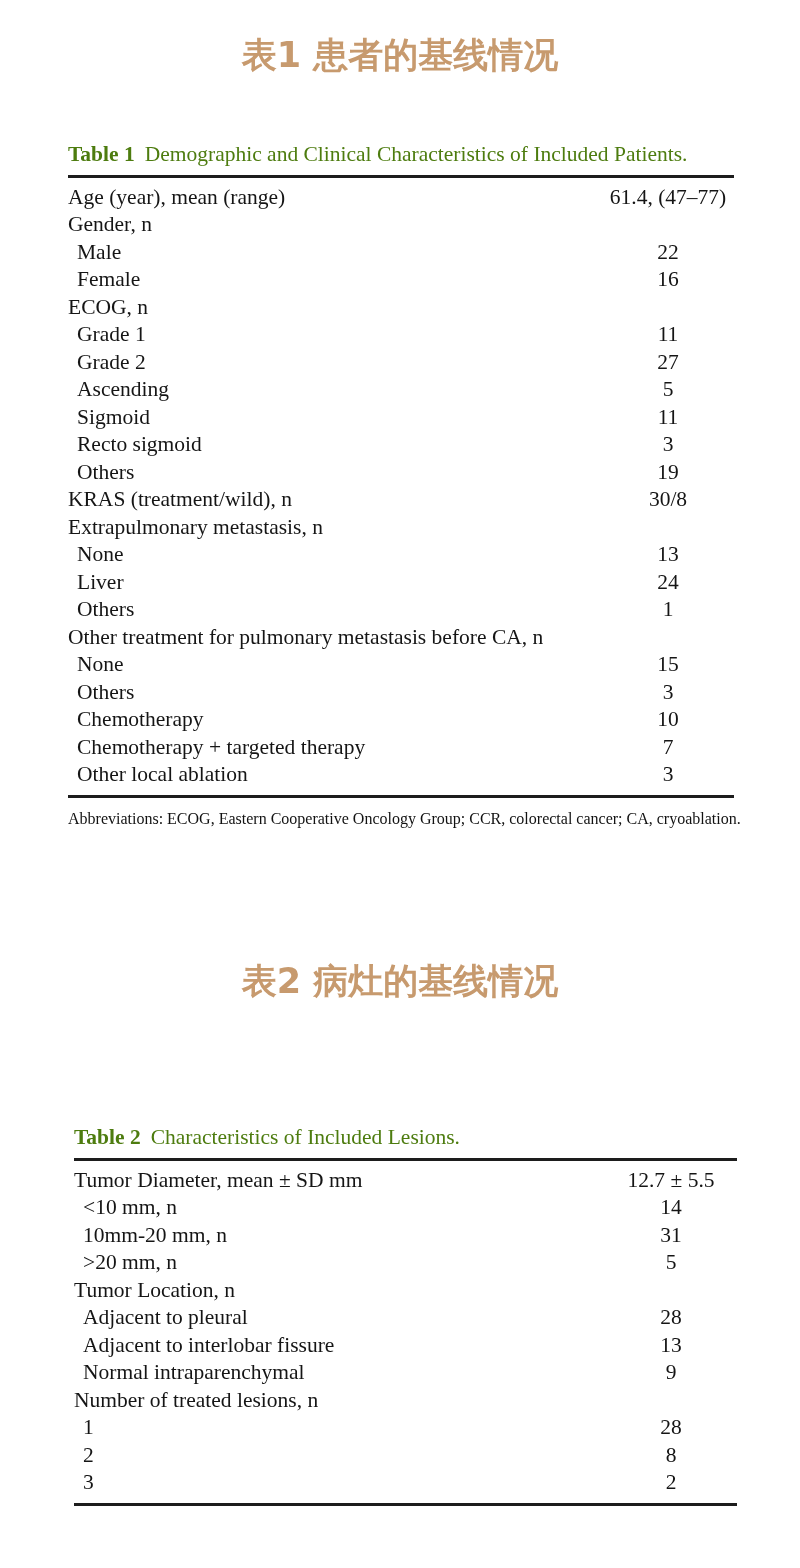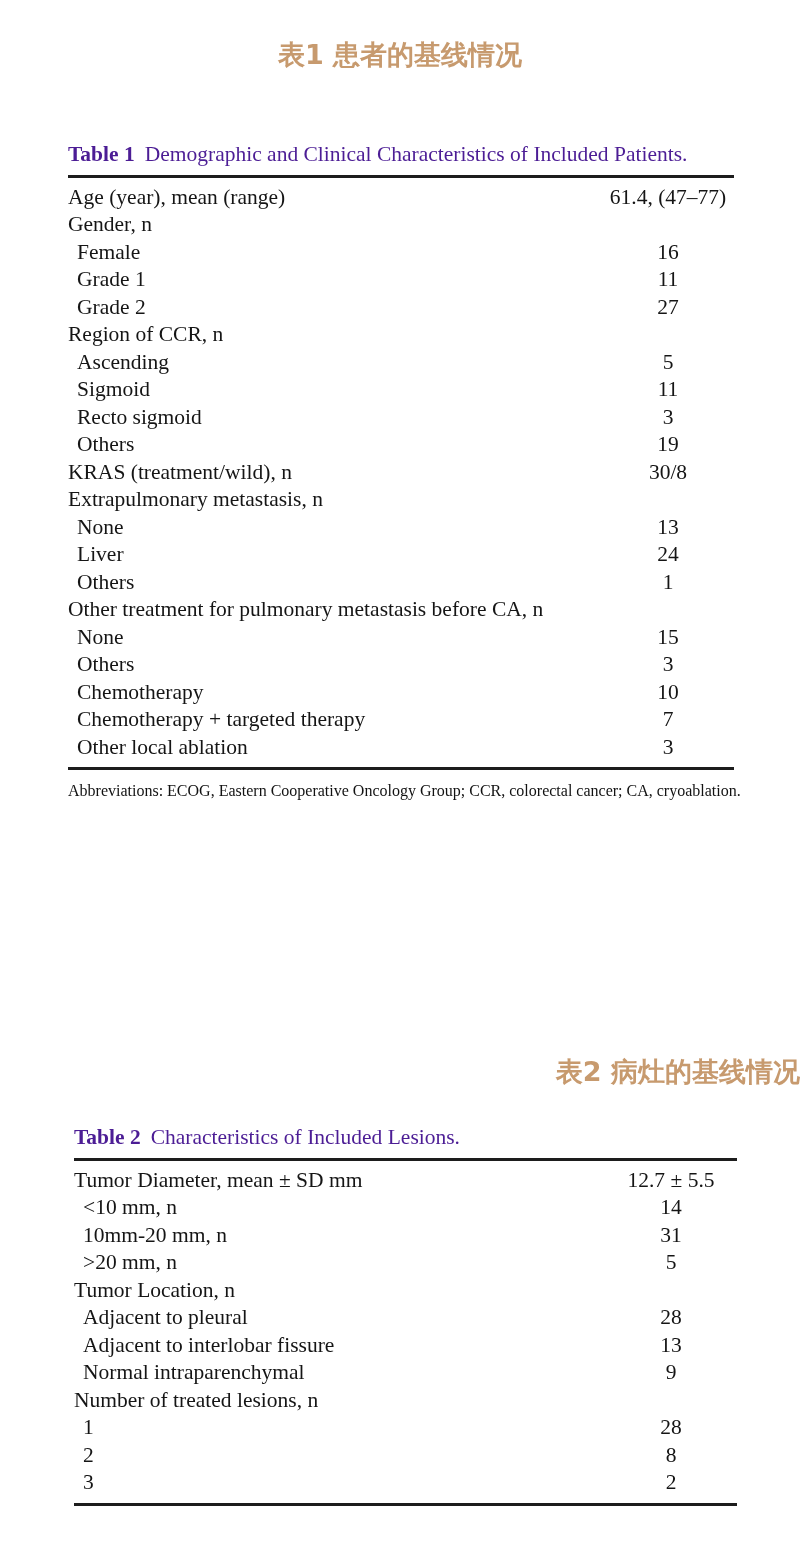--- a/index.html
+++ b/index.html
@@ -16,37 +16,37 @@
     color: #151515;
     overflow: hidden;
   }
   .cn-heading {
     position: absolute;
     left: 0;
     width: 100%;
     text-align: center;
     font-family: "DejaVu Sans", "Liberation Sans", sans-serif;
     font-weight: bold;
-    font-size: 27px;
+    font-size: 35px;
     line-height: 38px;
     color: #c79a6e;
   }
   .h1 { top: 36px; }
-  .h2 { top: 1053px; text-align: right; }
+  .h2 { top: 962px; }
 
   .tablewrap {
     position: absolute;
     font-size: 21.5px;
   }
   .t1 { left: 68px;  top: 141px;  width: 666px; }
   .t2 { left: 74px;  top: 1124px; width: 663px; }
 
   .caption {
     line-height: 27.5px;
-    color: #4c1d95;
+    color: #4d7c0f;
   }
   .cap-bold {
     font-weight: bold;
     margin-right: 10px;
   }
   .rule {
     height: 3px;
     background: #1d1d1d;
   }
   .rule.top { margin-top: 6px; }
@@ -91,34 +91,38 @@
     <div class="rows" id="t1rows">
         <div class="trow">
           <span class="lab">Age (year), mean (range)</span>
           <span class="val">61.4, (47–77)</span>
         </div>
         <div class="trow">
           <span class="lab">Gender, n</span>
           <span class="val"></span>
         </div>
         <div class="trow indent">
+          <span class="lab">Male</span>
+          <span class="val">22</span>
+        </div>
+        <div class="trow indent">
           <span class="lab">Female</span>
           <span class="val">16</span>
         </div>
+        <div class="trow">
+          <span class="lab">ECOG, n</span>
+          <span class="val"></span>
+        </div>
         <div class="trow indent">
           <span class="lab">Grade 1</span>
           <span class="val">11</span>
         </div>
         <div class="trow indent">
           <span class="lab">Grade 2</span>
           <span class="val">27</span>
-        </div>
-        <div class="trow">
-          <span class="lab">Region of CCR, n</span>
-          <span class="val"></span>
         </div>
         <div class="trow indent">
           <span class="lab">Ascending</span>
           <span class="val">5</span>
         </div>
         <div class="trow indent">
           <span class="lab">Sigmoid</span>
           <span class="val">11</span>
         </div>
         <div class="trow indent">

